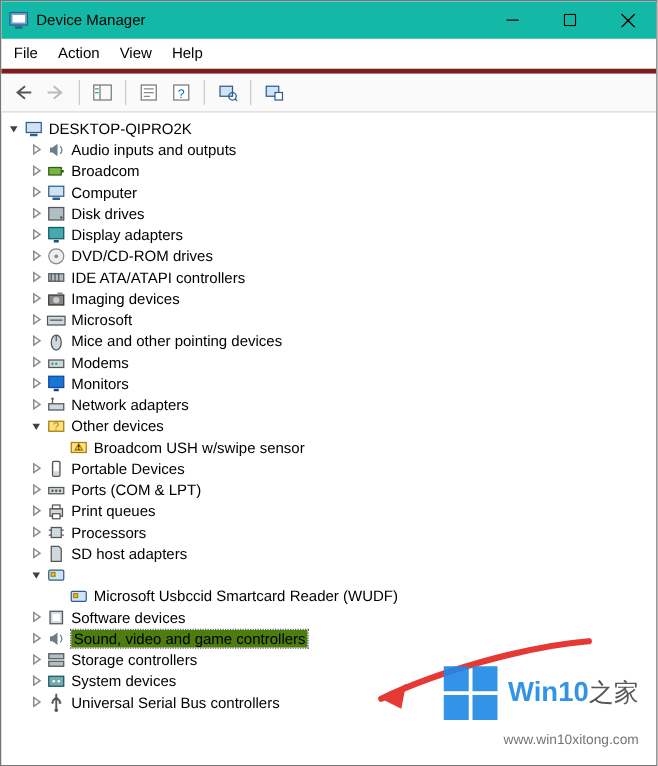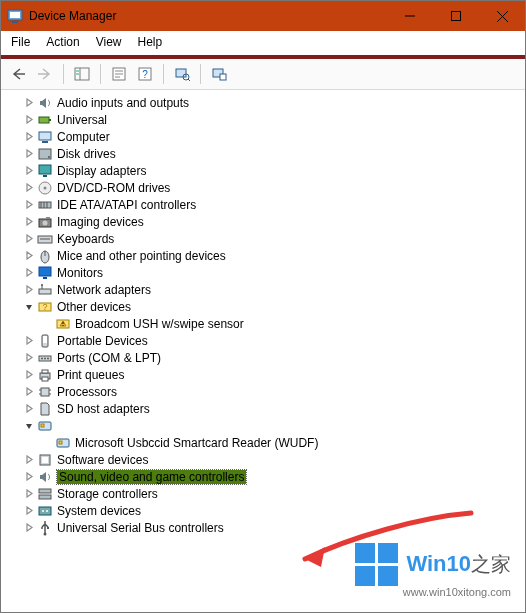--- a/index.html
+++ b/index.html
@@ -13,21 +13,21 @@
     overflow: hidden;
     position: relative;
     border: 1px solid #777;
   }
   
   .titlebar {
     display: flex;
     align-items: center;
     height: 30px;
     padding: 0 0 0 6px;
-    background: #c2410c;
+    background: #14b8a6;
   }
   .titlebar .app-icon { width: 16px; height: 16px; margin-right: 6px; }
   .titlebar .title { flex: 1; font-size: 12px; }
   .win-ctrls { display: flex; }
   .win-ctrls .ctrl {
     width: 46px; height: 30px; display: flex; align-items: center; justify-content: center;
   }
   .win-ctrls .ctrl svg { display: block; }
   
   .menubar {
@@ -103,21 +103,21 @@
   }
   .watermark .logo {
     display: flex; gap: 2px; align-items: center; justify-content: flex-end;
   }
   .watermark .tiles {
     display: grid; grid-template-columns: 20px 20px; grid-template-rows: 20px 20px; gap: 3px;
   }
   .watermark .tiles div { background:#1e88e5; }
   .watermark .txt { font-size: 22px; font-weight: 600; color:#1e88e5; margin-left:6px; }
   .watermark .txt .sub { color:#444; font-weight:400; font-size:20px; }
-  .watermark .url { font-size: 11px; color:#666; margin-top:0; }
+  .watermark .url { font-size: 11px; color:#666; margin-top:10px; }
 </style>
 </head>
 <body>
 
 <div class="titlebar">
   <span class="app-icon">
     <svg width="16" height="16" viewBox="0 0 16 16">
       <rect x="1" y="2" width="14" height="10" fill="#6fa3d6" stroke="#2f5e8a"></rect>
       <rect x="3" y="4" width="10" height="6" fill="#fff"></rect>
       <rect x="5" y="13" width="6" height="2" fill="#2f5e8a"></rect>
@@ -199,20 +199,34 @@
     <svg width="16" height="14">
         <rect x="2" y="2" width="10" height="8" fill="#cfe3f5" stroke="#2f5e8a"></rect>
         <rect x="9" y="7" width="6" height="6" fill="#fff" stroke="#2f5e8a"></rect>
       </svg>
   </div>
 </div>
 
 <div class="tree-scroll">
   <ul class="tree" id="tree-root">
       <li>
+  <div class="node">
+    <span class="arrow open">
+            <svg width="9" height="9">
+              <path d="M1 3 L7 3 L4 8 Z" fill="#404040"></path>
+            </svg>
+          </span>
+    <span class="node-icon">
+            <svg width="16" height="16" viewBox="0 0 16 16">
+              <rect x="2" y="3" width="12" height="8" fill="#cfe3f5" stroke="#2f5e8a"></rect>
+              <rect x="5" y="12" width="6" height="2" fill="#2f5e8a"></rect>
+            </svg>
+          </span>
+    <span class="node-label">DESKTOP-QIPRO2K</span>
+  </div>
         <ul>
           <li>
     <div class="node">
       <span class="arrow">
                 <svg width="9" height="9">
                   <path d="M2 1 L7 4.5 L2 8 Z" fill="none" stroke="#8c8c8c" stroke-width="1.2"></path>
                 </svg>
               </span>
       <span class="node-icon">
                 <svg width="16" height="16" viewBox="0 0 16 16">
@@ -229,21 +243,21 @@
                 <svg width="9" height="9">
                   <path d="M2 1 L7 4.5 L2 8 Z" fill="none" stroke="#8c8c8c" stroke-width="1.2"></path>
                 </svg>
               </span>
       <span class="node-icon">
                 <svg width="16" height="16" viewBox="0 0 16 16">
                   <rect x="2" y="5" width="10" height="6" fill="#7cb342" stroke="#2e5e16"></rect>
                   <rect x="12" y="7" width="2" height="2" fill="#2e5e16"></rect>
                 </svg>
               </span>
-      <span class="node-label">Universal</span>
+      <span class="node-label">Broadcom</span>
     </div>
           </li>
           <li>
     <div class="node">
       <span class="arrow">
                 <svg width="9" height="9">
                   <path d="M2 1 L7 4.5 L2 8 Z" fill="none" stroke="#8c8c8c" stroke-width="1.2"></path>
                 </svg>
               </span>
       <span class="node-icon">
@@ -344,37 +358,54 @@
                 <svg width="9" height="9">
                   <path d="M2 1 L7 4.5 L2 8 Z" fill="none" stroke="#8c8c8c" stroke-width="1.2"></path>
                 </svg>
               </span>
       <span class="node-icon">
                 <svg width="16" height="16" viewBox="0 0 16 16">
                   <rect x="1" y="5" width="14" height="7" fill="#cfd8dc" stroke="#555"></rect>
                   <line x1="3" y1="8" x2="13" y2="8" stroke="#555"></line>
                 </svg>
               </span>
-      <span class="node-label">Keyboards</span>
+      <span class="node-label">Microsoft</span>
     </div>
           </li>
           <li>
     <div class="node">
       <span class="arrow">
                 <svg width="9" height="9">
                   <path d="M2 1 L7 4.5 L2 8 Z" fill="none" stroke="#8c8c8c" stroke-width="1.2"></path>
                 </svg>
               </span>
       <span class="node-icon">
                 <svg width="16" height="16" viewBox="0 0 16 16">
                   <ellipse cx="8" cy="9" rx="4" ry="6" fill="#cfd8dc" stroke="#555"></ellipse>
                   <line x1="8" y1="3" x2="8" y2="8" stroke="#555"></line>
                 </svg>
               </span>
       <span class="node-label">Mice and other pointing devices</span>
+    </div>
+          </li>
+          <li>
+    <div class="node">
+      <span class="arrow">
+                <svg width="9" height="9">
+                  <path d="M2 1 L7 4.5 L2 8 Z" fill="none" stroke="#8c8c8c" stroke-width="1.2"></path>
+                </svg>
+              </span>
+      <span class="node-icon">
+                <svg width="16" height="16" viewBox="0 0 16 16">
+                  <rect x="2" y="6" width="12" height="6" fill="#cfd8dc" stroke="#555"></rect>
+                  <circle cx="5" cy="9" r="1" fill="#3a7"></circle>
+                  <circle cx="8" cy="9" r="1" fill="#3a7"></circle>
+                </svg>
+              </span>
+      <span class="node-label">Modems</span>
     </div>
           </li>
           <li>
     <div class="node">
       <span class="arrow">
                 <svg width="9" height="9">
                   <path d="M2 1 L7 4.5 L2 8 Z" fill="none" stroke="#8c8c8c" stroke-width="1.2"></path>
                 </svg>
               </span>
       <span class="node-icon">

